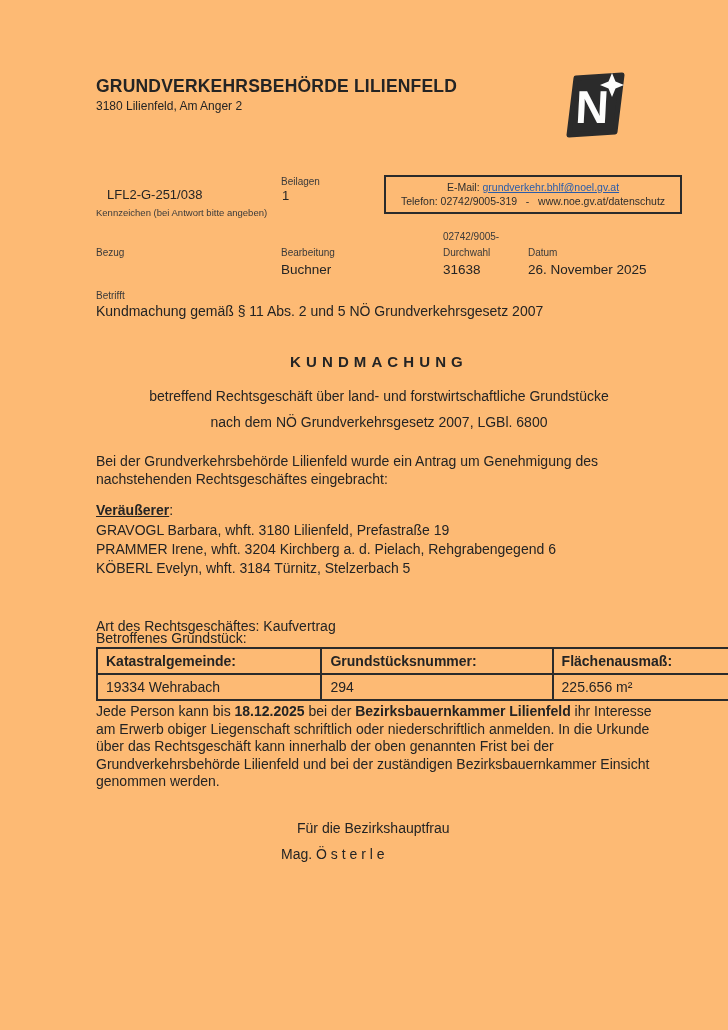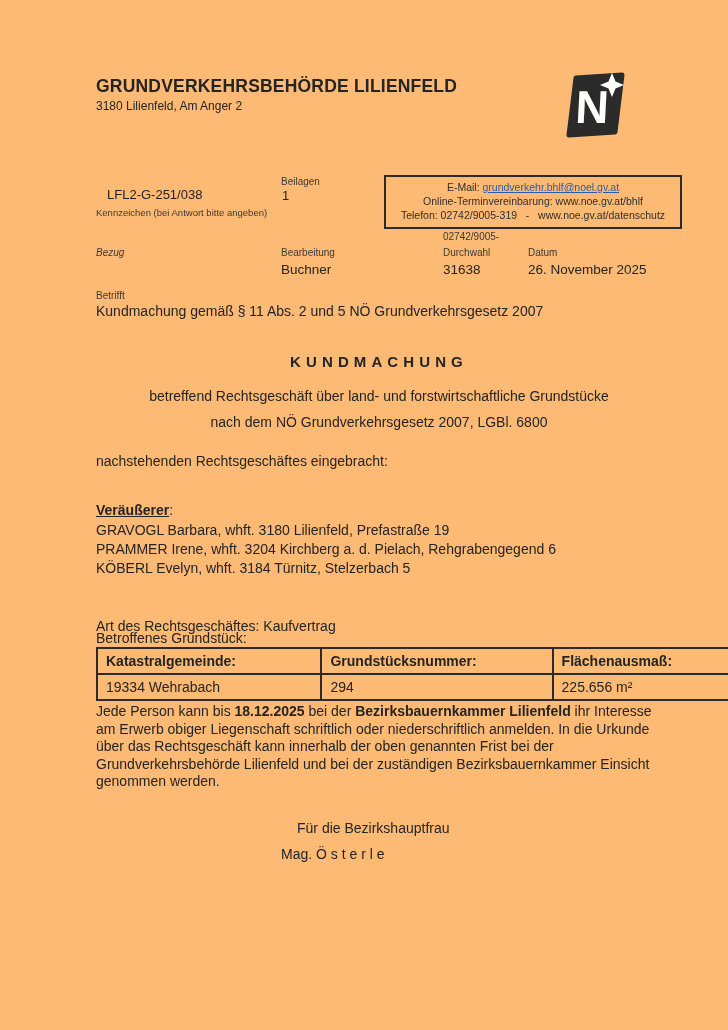--- a/index.html
+++ b/index.html
@@ -30,21 +30,21 @@
     left:384px; top:175px; width:290px;
     border:2px solid #2b2b2b;
     padding:3px 2px 4px 2px;
     text-align:center;
     font-size:10.5px; line-height:1.35;
     color:#2e2e2e;
   }
   .contact-box a { color:#2a5caa; text-decoration:underline; }
 
   .phone-prefix { left:443px; top:231px; }
-  .bezug-l      { left:96px;  top:247px;font-style:italic; }
+  .bezug-l      { left:96px;  top:247px; }
   .bearb-l      { left:281px; top:247px; }
   .durchwahl-l  { left:443px; top:247px; }
   .datum-l      { left:528px; top:247px; }
   .bearb-v      { left:281px; top:262px; font-size:13.5px; }
   .durchwahl-v  { left:443px; top:262px; font-size:13.5px; }
   .datum-v      { left:528px; top:262px; font-size:13.5px; }
 
   .betrifft-l { left:96px; top:290px; }
   .subject    { left:96px; top:303px; font-size:14px; }
 
@@ -98,41 +98,41 @@
     <polygon points="46,1 49.5,9.5 58,13 49.5,16.5 46,25 42.5,16.5 34,13 42.5,9.5" fill="#fdfdfc"></polygon>
   </svg>
 
   <div class="abs small-label beilagen-l">Beilagen</div>
   <div class="abs file-no">LFL2-G-251/038</div>
   <div class="abs beilagen-v">1</div>
   <div class="abs file-hint">Kennzeichen (bei Antwort bitte angeben)</div>
 
   <div class="abs contact-box">
     <div><span>E-Mail: </span><a href="#">grundverkehr.bhlf@noel.gv.at</a></div>
-    <div><span>Online-Terminvereinbarung:  </span><span>www.noe.gv.at/bhlf</span></div>
     <div><span>Telefon: </span><span>02742/9005-319</span><span style="white-space:pre">   -   </span><span>www.noe.gv.at/datenschutz</span></div>
   </div>
 
   <div class="abs small-label phone-prefix">02742/9005-</div>
   <div class="abs small-label bezug-l">Bezug</div>
   <div class="abs small-label bearb-l">Bearbeitung</div>
   <div class="abs small-label durchwahl-l">Durchwahl</div>
   <div class="abs small-label datum-l">Datum</div>
   <div class="abs bearb-v">Buchner</div>
   <div class="abs durchwahl-v">31638</div>
   <div class="abs datum-v">26. November 2025</div>
 
   <div class="abs small-label betrifft-l">Betrifft</div>
   <div class="abs subject">Kundmachung gemäß § 11 Abs. 2 und 5 NÖ Grundverkehrsgesetz 2007</div>
 
   <div class="abs centerband proc-title">KUNDMACHUNG</div>
   <div class="abs centerband proc-sub1">betreffend Rechtsgeschäft über land- und forstwirtschaftliche Grundstücke</div>
   <div class="abs centerband proc-sub2">nach dem NÖ Grundverkehrsgesetz 2007, LGBl. 6800</div>
 
   <div class="abs bodytext intro">
+    <div>Bei der Grundverkehrsbehörde Lilienfeld wurde ein Antrag um Genehmigung des</div>
     <div>nachstehenden Rechtsgeschäftes eingebracht:</div>
   </div>
 
   <div class="abs sellers-h"><span class="bu">Veräußerer</span><span>:</span></div>
   <div class="abs bodytext sellers">
     <div>GRAVOGL Barbara, whft. 3180 Lilienfeld, Prefastraße 19</div>
     <div>PRAMMER Irene, whft. 3204 Kirchberg a. d. Pielach, Rehgrabengegend 6</div>
     <div>KÖBERL Evelyn, whft. 3184 Türnitz, Stelzerbach 5</div>
   </div>
 

